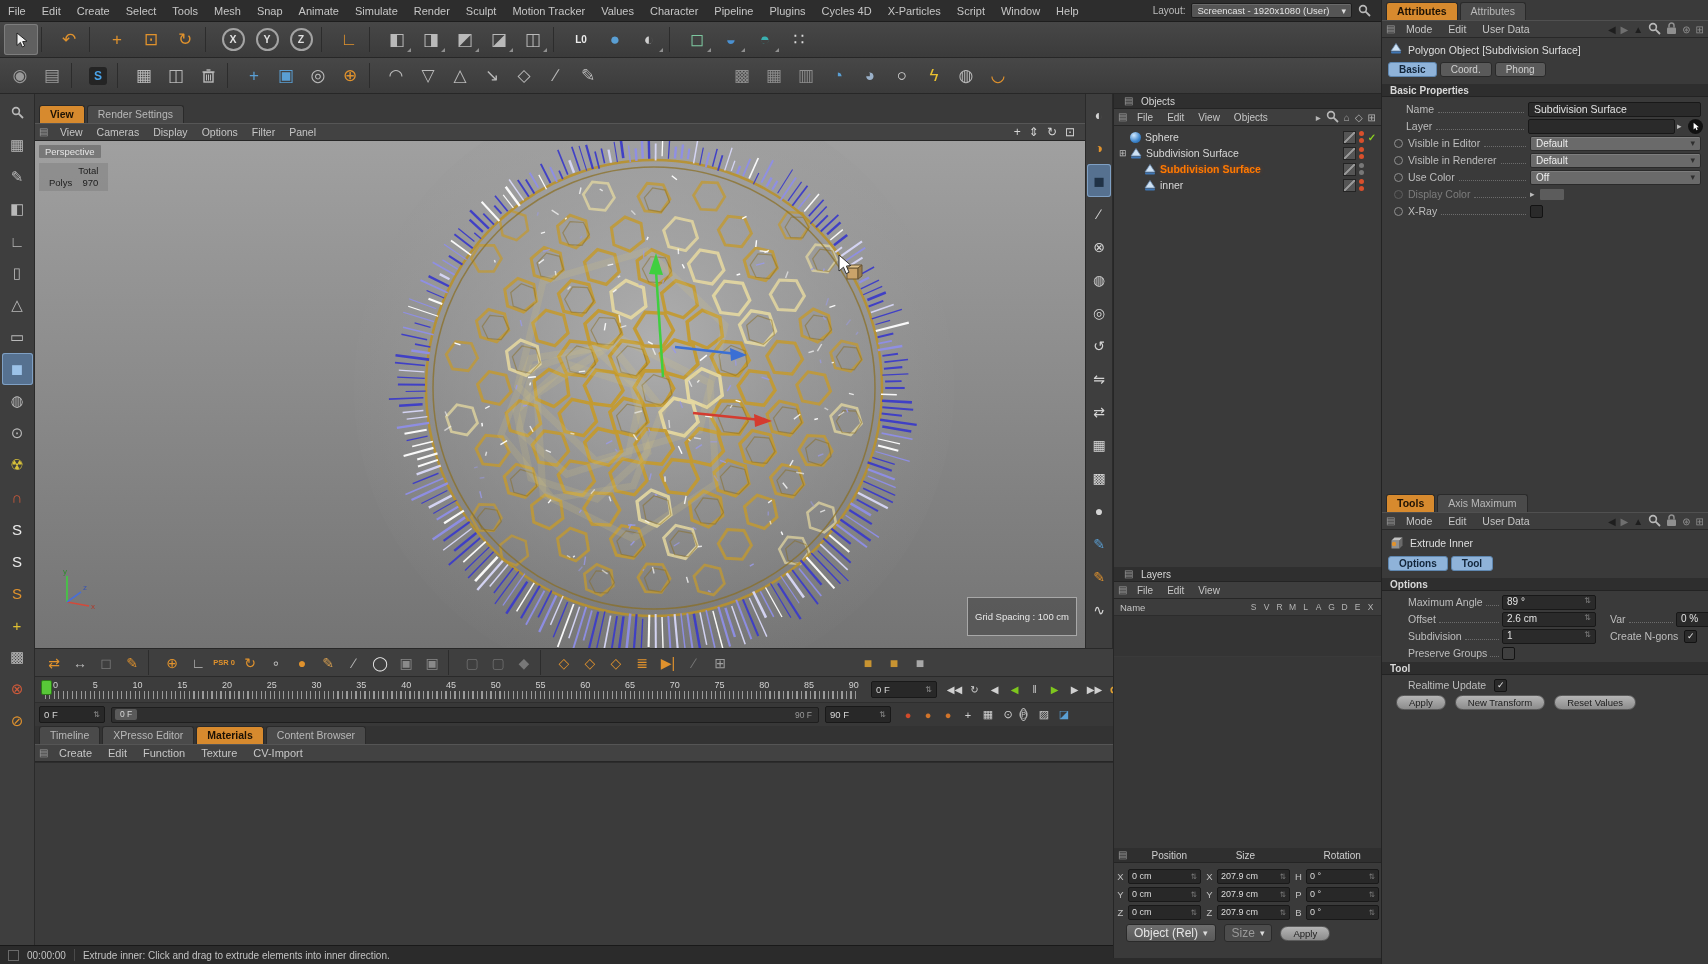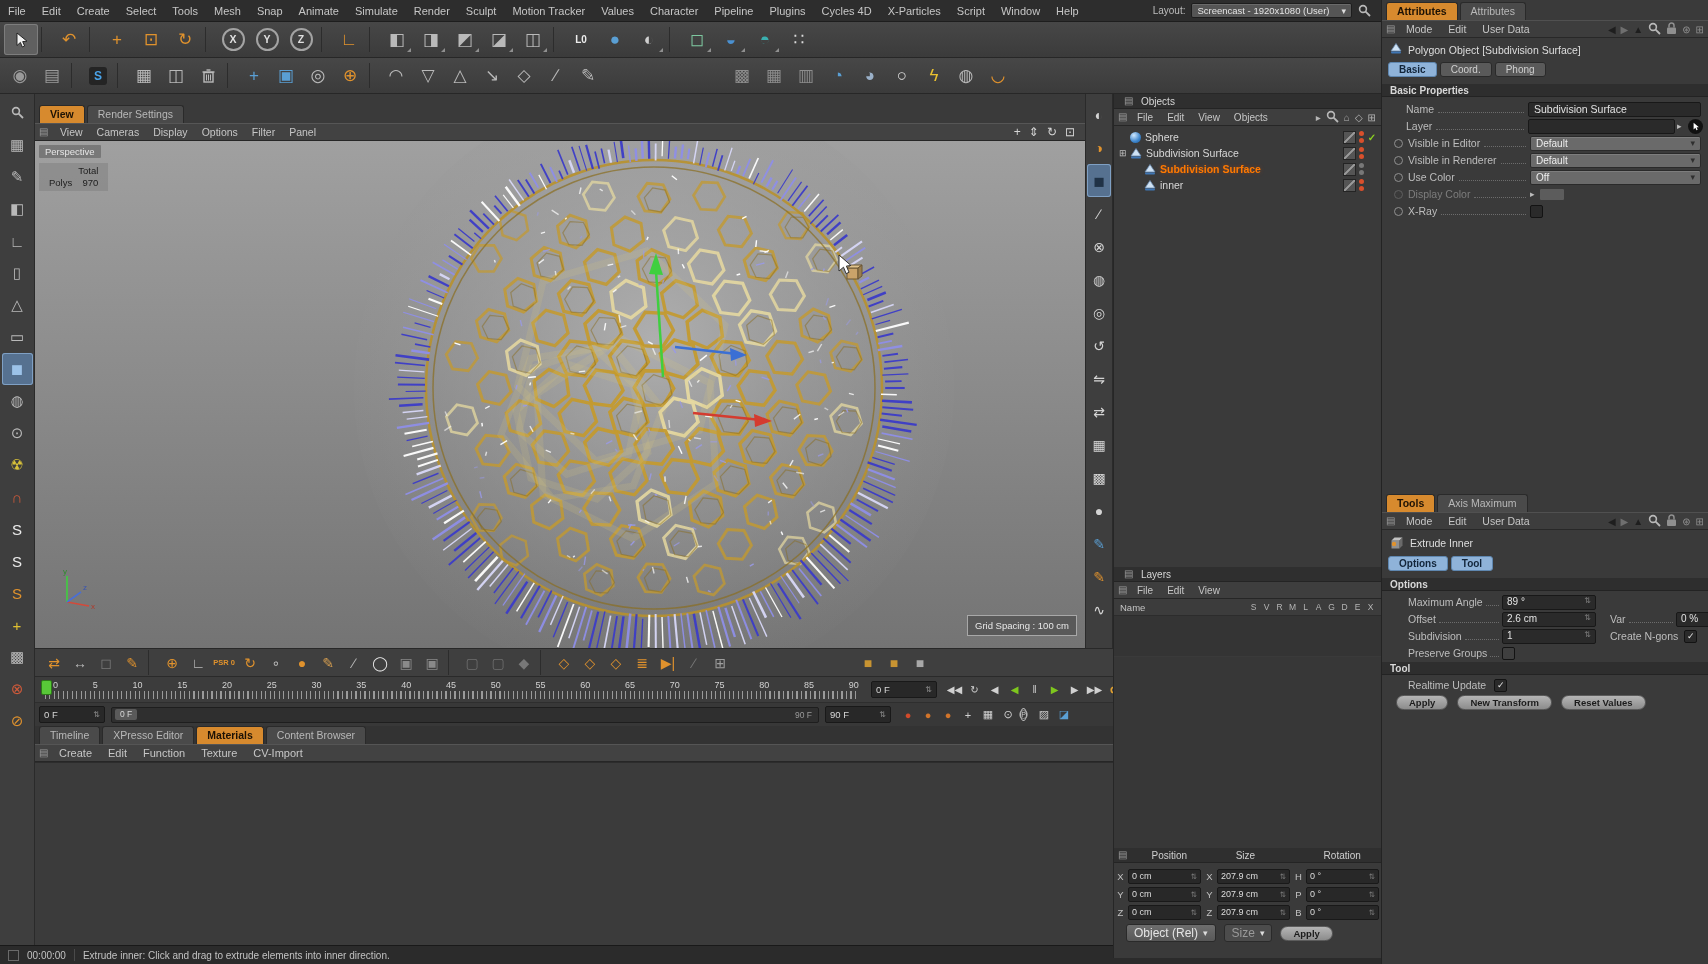--- a/index.html
+++ b/index.html
@@ -60,21 +60,21 @@
             overflow:hidden}
   .vp-sphere{position:absolute;left:0;top:0}
   .chip{position:absolute;background:rgba(105,105,105,.72);color:#e6e6e6;font-size:9.5px;padding:1px 6px;
         border-radius:1px}
   .persp{left:4px;top:4px}
   .stats{position:absolute;left:4px;top:22px;background:rgba(130,130,130,.55);color:#1d1d1d;font-size:9.5px;
          padding:2px 7px;line-height:12px}
   .stats table{border-collapse:collapse}
   .stats td{padding:0 3px;text-align:right}
   .grid-chip{position:absolute;right:8px;bottom:12px;background:rgba(85,85,85,.88);border:1px solid #a8a8a8;
-             color:#e8e8e8;font-size:9.5px;padding:4px 7px}
+             color:#e8e8e8;font-size:9.5px;padding:13px 7px}
   .gizmo{position:absolute;left:22px;bottom:38px}
   
   .animbar{left:35px;top:648px;width:1078px;height:28px;background:#3f3f3f;border-top:1px solid #282828;
            box-sizing:border-box;display:flex;align-items:center;padding-left:6px}
   .an-cell{width:26px;height:25px;flex:none;display:flex;align-items:center;justify-content:center;
            font-size:14px;border-radius:3px;position:relative}
   .an-cell.small .g{font-size:7.5px;font-weight:bold;text-align:center;line-height:7px}
   .rulerrow{left:35px;top:676px;width:1078px;height:26px;background:#3c3c3c;display:flex;align-items:center;
             box-sizing:border-box;border-top:1px solid #2a2a2a;padding:0 4px}
   .ruler{position:relative;width:826px;height:22px;flex:none}
@@ -159,21 +159,21 @@
   .crow{display:flex;align-items:center;height:18px;gap:3px}
   .ax{width:9px;color:#c2c2c2;font-size:9.5px;text-align:center}
   .cfield{flex:1;height:13px;background:#282828;border:1px solid #191919;border-radius:2px;color:#dedede;
           font-size:9px;display:flex;align-items:center;justify-content:space-between;padding:0 3px}
   .cfield::after{content:"⇅";color:#7d7d7d;font-size:7.5px}
   .cfoot{display:flex;align-items:center;gap:8px;padding:3px 4px 0 12px}
   .gbtn{background:linear-gradient(#6e6e6e,#585858);border:1px solid #2a2a2a;border-radius:3px;color:#e4e4e4;
         font-size:12px;padding:1px 7px;display:flex;align-items:center;gap:5px}
   .gbtn.dim{color:#9a9a9a;background:#4c4c4c}
   .pill{background:linear-gradient(#b5b5b5,#8c8c8c);border:1px solid #5c5c5c;border-radius:8px;color:#1c1c1c;
-        font-size:9.5px;padding:1px 12px;font-weight:bold}
+        font-size:9.5px;padding:1px 12px;font-weight:normal}
   
   .rightpanel{left:1381px;top:0;width:327px;height:964px;background:#3a3a3a;border-left:1px solid #232323;
               box-sizing:border-box}
   .rp-tabs{position:absolute;left:4px;top:2px;display:flex}
   .rp2-tabs{position:absolute;left:4px;top:494px;display:flex}
   .pm-row{position:absolute;left:0;width:327px;height:18px;background:#3d3d3d;border-top:1px solid #505050;
           border-bottom:1px solid #282828;box-sizing:border-box;display:flex;align-items:center;color:#d0d0d0}
   .pm-row .mi{padding:0 8px;font-size:10.5px}
   .objtitle{position:absolute;left:8px;display:flex;align-items:center;gap:6px;color:#dedede;font-size:10.5px}
   .sec-tabs{position:absolute;left:6px;display:flex;gap:3px}

